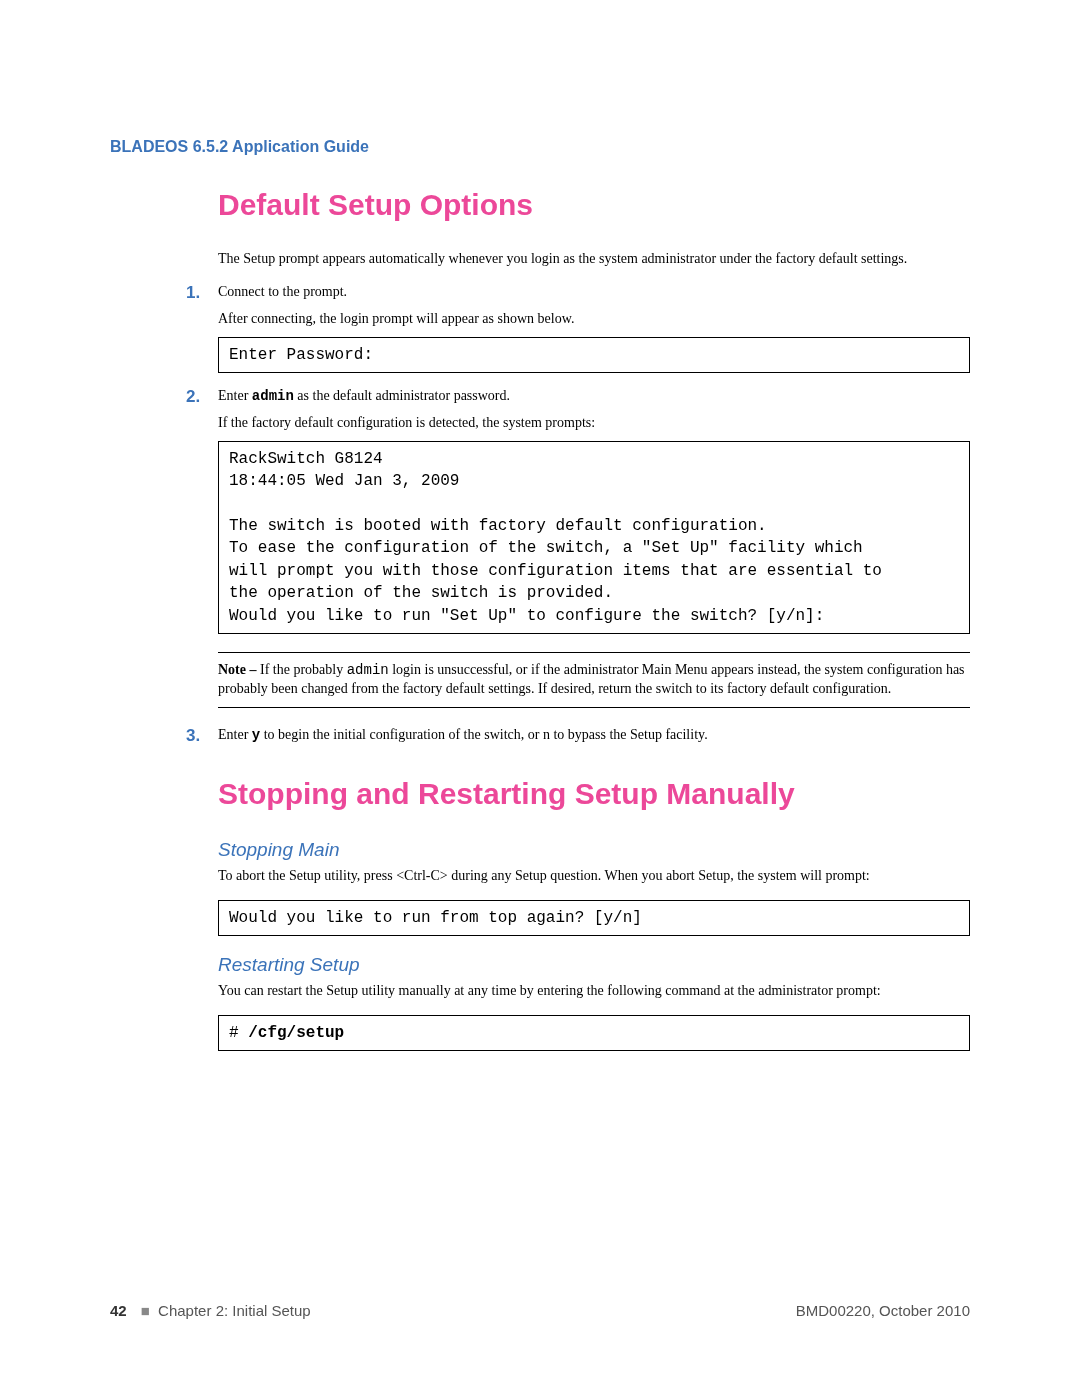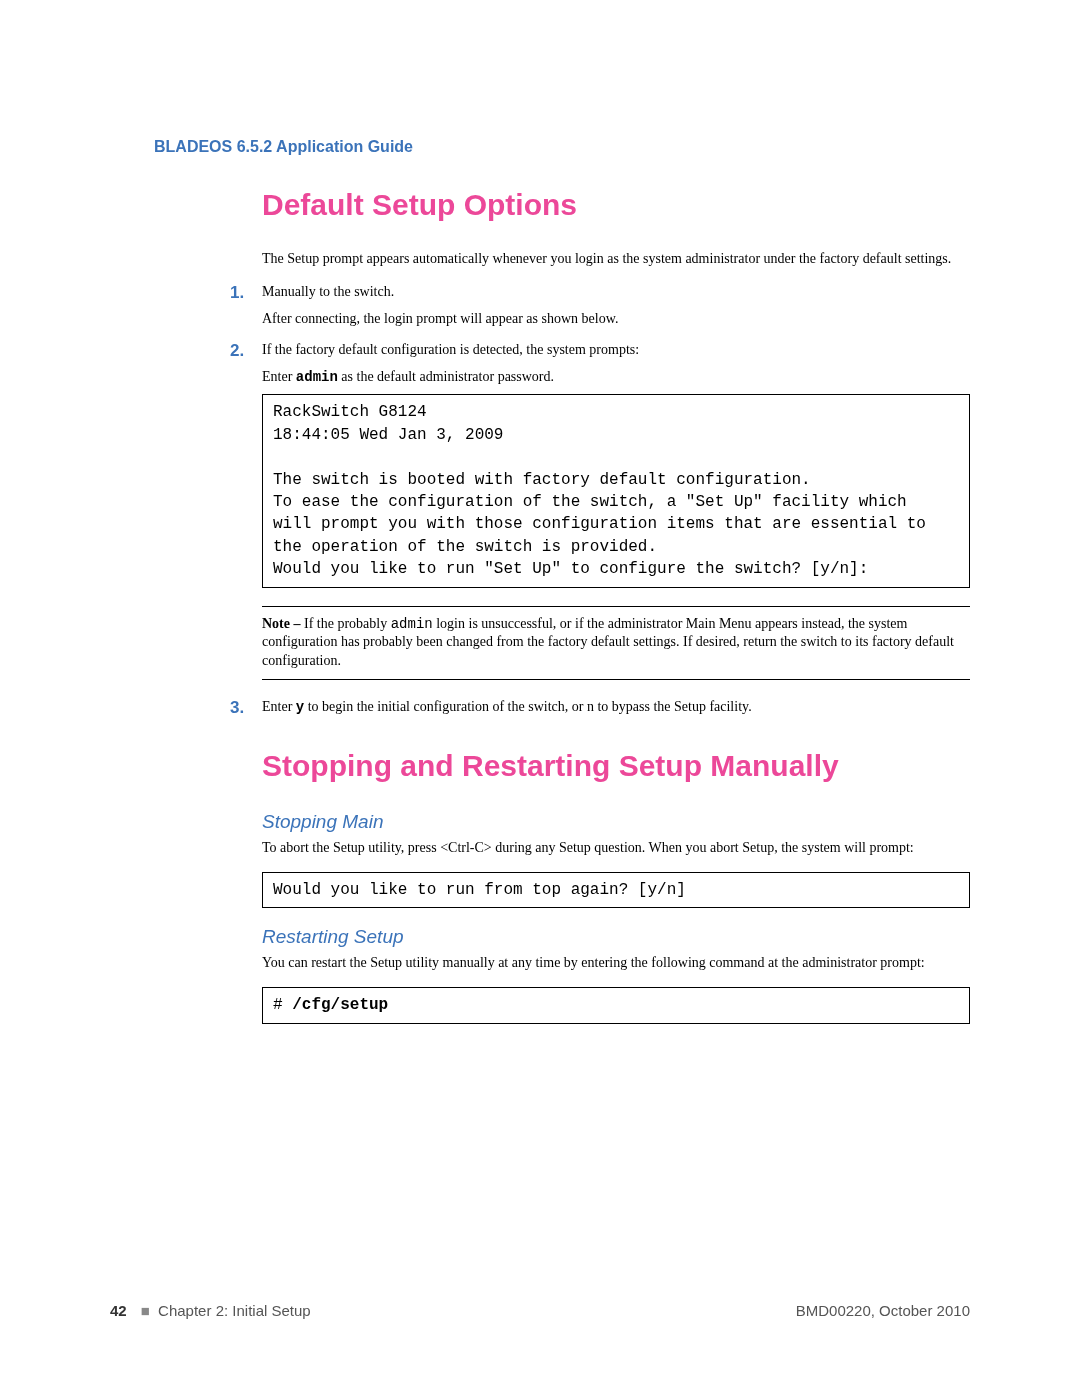--- a/index.html
+++ b/index.html
@@ -8,21 +8,20 @@
     background: #fff;
     font-family: "Times New Roman", Times, serif;
     color: #000;
     width: 1080px;
     height: 1397px;
     position: relative;
   }
   .page {
     box-sizing: border-box;
     padding: 138px 110px 0 110px;
-    margin-left: 44px;
   }
   .doc-header {
     font-family: Arial, Helvetica, sans-serif;
     font-weight: bold;
     font-size: 16px;
     color: #3b73b9;
     margin-bottom: 32px;
     margin-left: 0;
   }
   .content {
@@ -135,32 +134,33 @@
   <div class="content">
 
     <h1>Default Setup Options</h1>
 
     <p>The Setup prompt appears automatically whenever you login as the system administrator under the factory default settings.</p>
 
     <ol>
       <li>
         <span class="li-num">1.</span>
         <div class="li-body">
-          <p>Manually to the switch.</p>
+          <p>Connect to the prompt.</p>
           <p>After connecting, the login prompt will appear as shown below.</p>
+          <div class="codebox">Enter Password:</div>
         </div>
       </li>
 
       <li>
         <span class="li-num">2.</span>
         <div class="li-body">
-          <p>If the factory default configuration is detected, the system prompts:</p>
           <p>
             <span>Enter </span><span class="bold mono">admin</span><span> as the default administrator password.</span>
           </p>
+          <p>If the factory default configuration is detected, the system prompts:</p>
           <div class="codebox">RackSwitch G8124
 18:44:05 Wed Jan 3, 2009
 
 The switch is booted with factory default configuration.
 To ease the configuration of the switch, a "Set Up" facility which
 will prompt you with those configuration items that are essential to
 the operation of the switch is provided.
 Would you like to run "Set Up" to configure the switch? [y/n]:</div>
 
           <hr class="note-sep">

